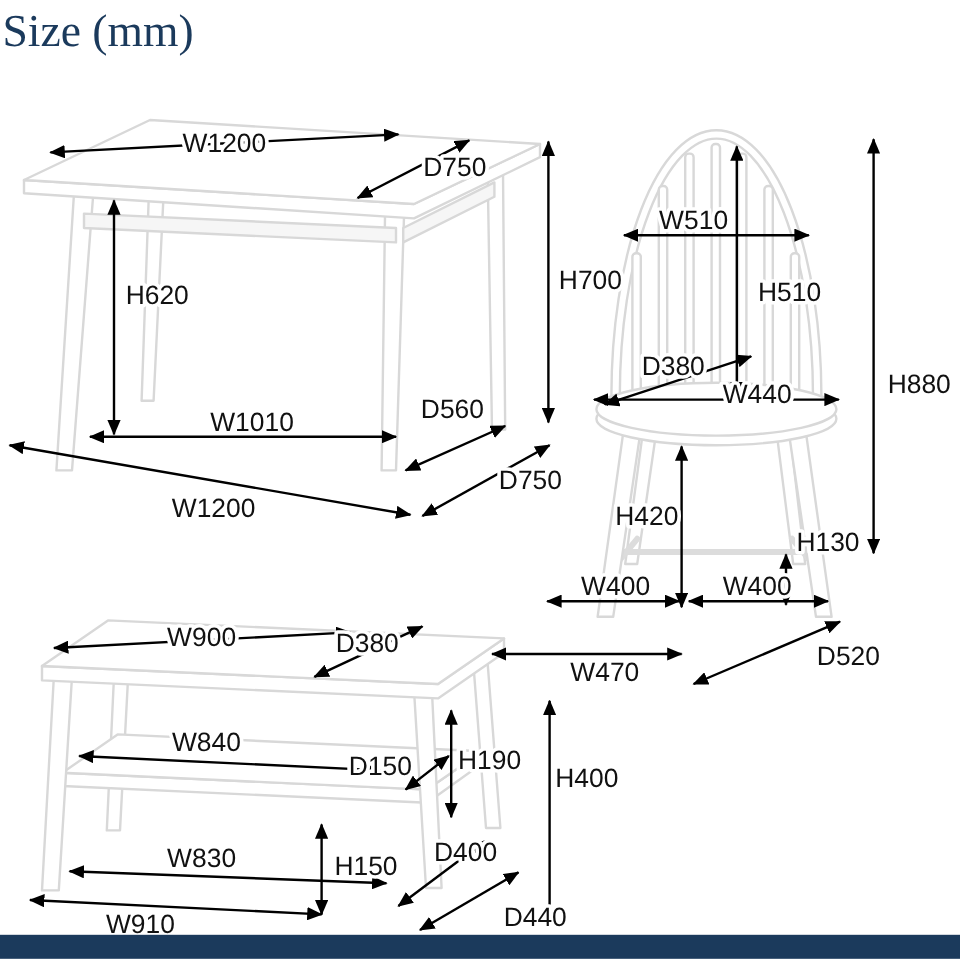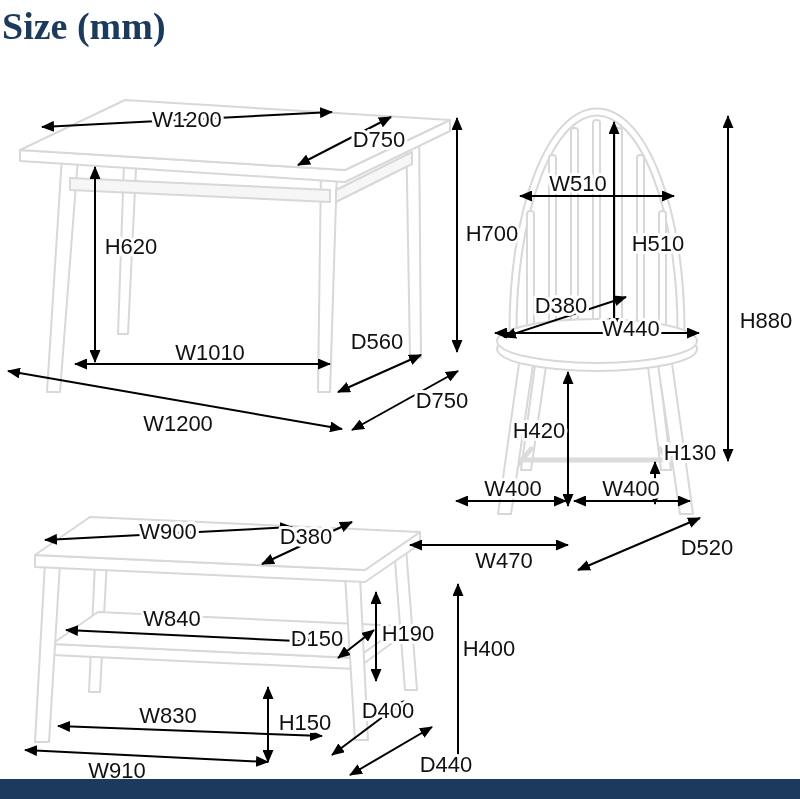--- a/index.html
+++ b/index.html
@@ -7,21 +7,21 @@
   body {
     width: 800px; height: 799px;
     position: relative;
     background: #ffffff;
     font-family: "Liberation Sans", sans-serif;
     overflow: hidden;
   }
   .page-title {
     position: absolute; top: 4px; left: 2px;
     font-family: "Liberation Serif", serif;
-    font-weight: 700;
+    font-weight: 400;
     font-size: 38px;
     color: var(--accent, #1b3a5c);
   }
   .footer-bar {
     position: absolute; left: 0; bottom: 0;
     width: 100%; height: 20px;
     background: var(--accent, #1b3a5c);
   }
   svg.diagram { position: absolute; left: 0; top: 0; }
   .furn {

